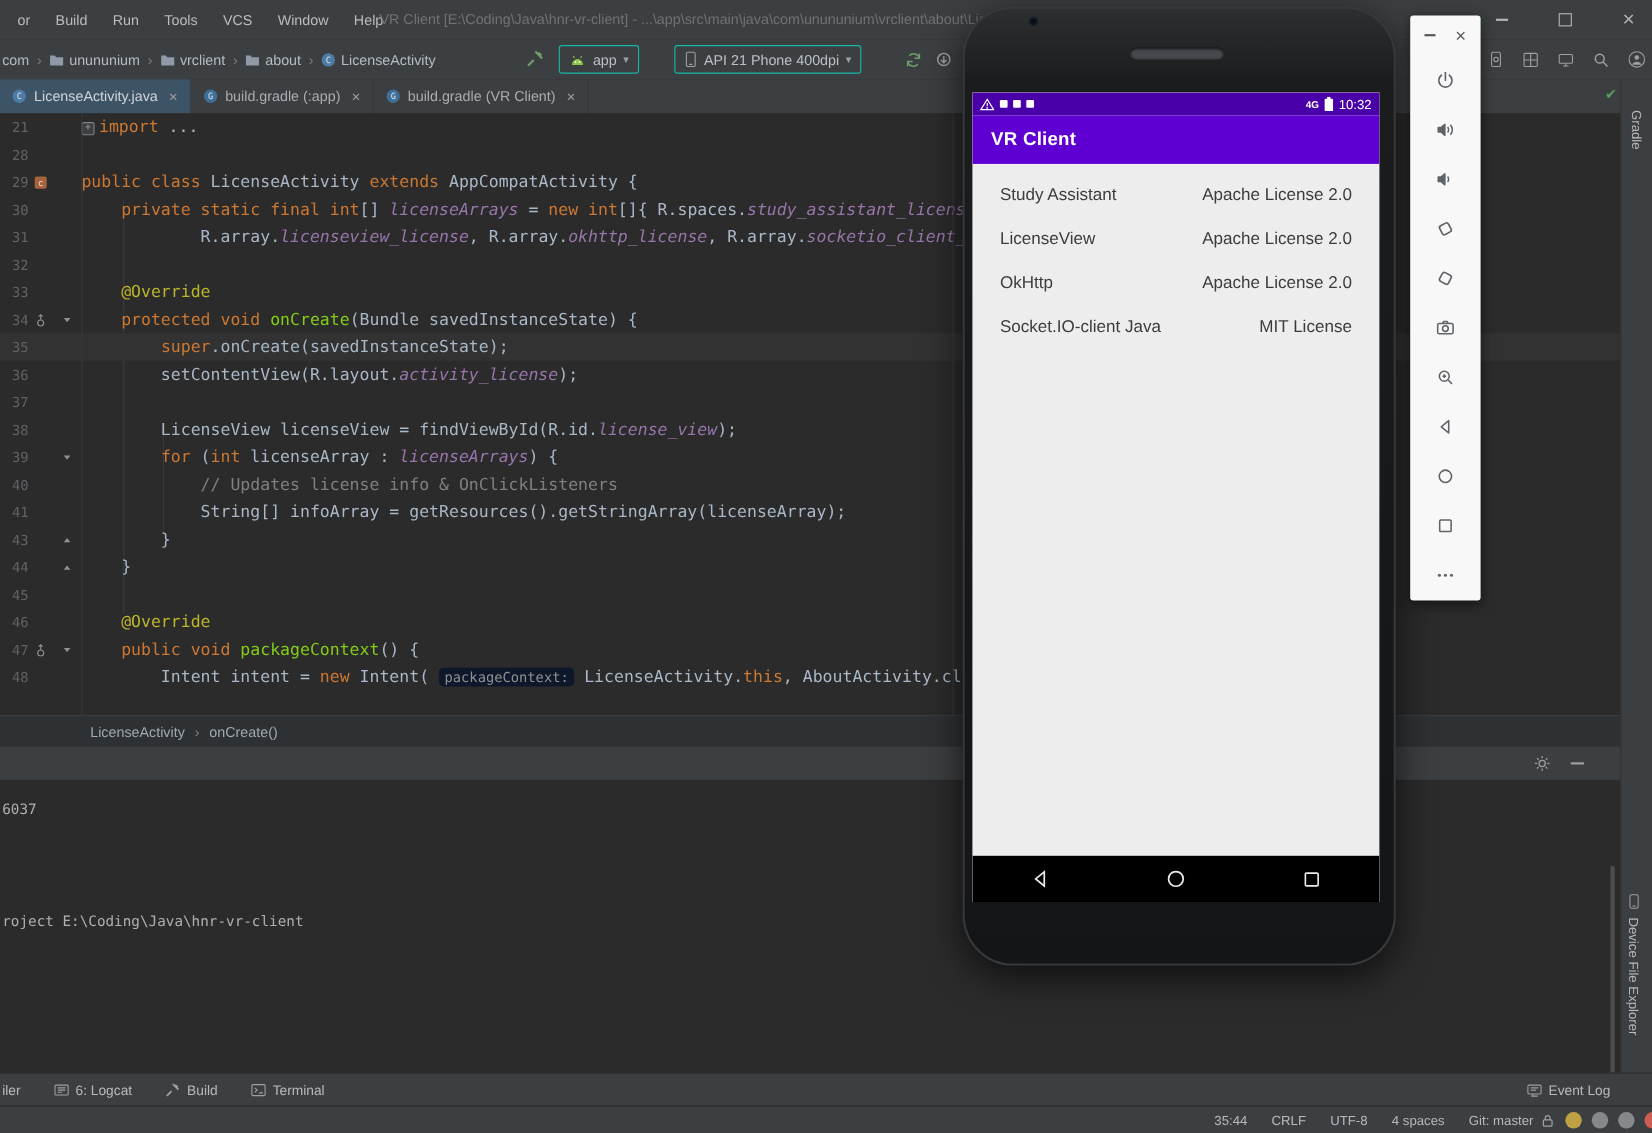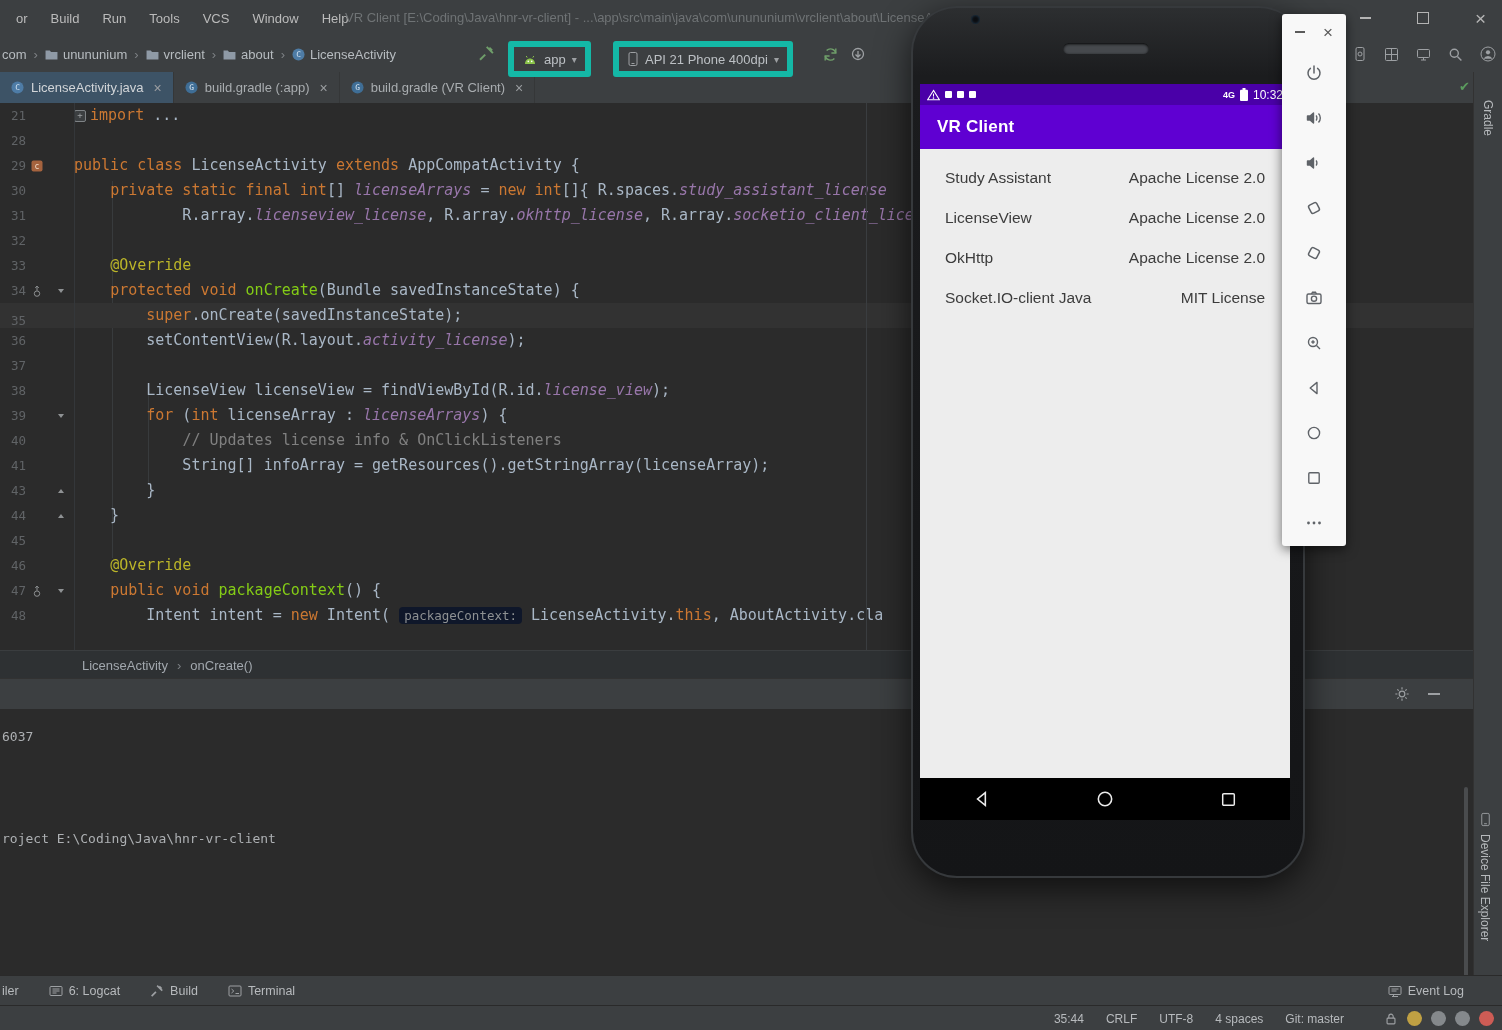--- a/index.html
+++ b/index.html
@@ -20,42 +20,42 @@
 
   
   .navbar{position:absolute;left:0;top:36px;width:100%;height:36px;background:#3c3f41;display:flex;align-items:center;z-index:5;}
   .crumbs{display:flex;align-items:flex-end;gap:7px;font-size:13px;color:#b7bcc0;padding-left:2px;}
   .crumb{display:flex;align-items:center;gap:5px;}
   .crumb-sep{color:#7d8084;font-size:13px;}
   .tool-icon{position:absolute;top:10px;}
   #hammer{left:478px;top:9px;}
   #sync{left:822px;}
   #apply{left:850px;}
-  .combo{position:absolute;top:5px;height:24px;border:6px solid #14b8a6;border-radius:3px;display:flex;align-items:center;gap:6px;padding:0 8px;font-size:13px;color:#bcc0c4;background:#3c3f41;}
+  .combo{position:absolute;top:5px;height:24px;border:1px solid #14b8a6;border-radius:3px;display:flex;align-items:center;gap:6px;padding:0 8px;font-size:13px;color:#bcc0c4;background:#3c3f41;}
   #combo-app{left:508px;}
   #combo-device{left:613px;}
   .chev{font-family:"DejaVu Sans",sans-serif;color:#9da0a3;font-size:10px;}
   .nav-right{position:absolute;right:6px;top:10px;display:flex;gap:17px;align-items:center;}
 
   
   .tabbar{position:absolute;left:0;top:72px;width:1474px;height:31px;background:#3c3f41;border-bottom:1px solid #323232;display:flex;}
   .tab{display:flex;align-items:center;gap:7px;padding:0 11px;font-size:13px;color:#a9adb0;border-right:1px solid #353738;}
   .tab.active{background:#3d5366;color:#d2d5d8;}
   .tab .close{margin-left:3px;color:#9b9ea1;font-size:14px;line-height:1;}
   .inspect-ok{position:absolute;right:32px;top:79px;color:#5b9c5e;font-size:13px;font-family:"DejaVu Sans",sans-serif;}
 
   
   .editor{position:absolute;left:0;top:103px;width:1474px;height:547px;background:#2b2b2b;overflow:hidden;}
   .guide{position:absolute;width:1px;background:#383b3d;z-index:0;}
   #guide1{left:112px;top:78px;height:377px;}
   #guide2{left:148px;top:288px;height:94px;}
   .gutter-sep{position:absolute;left:74px;top:0;bottom:0;width:1px;background:#34373a;z-index:2;pointer-events:none;}
   .margin-line{position:absolute;left:866px;top:0;bottom:0;width:1px;background:#3a3d40;z-index:2;pointer-events:none;}
   .code-row{display:flex;height:25px;align-items:center;position:relative;z-index:1;}
-  .code-row.current{background:#323232;align-items:flex-end;}
+  .code-row.current{background:#323232;}
   .ln{width:26px;text-align:right;color:#606366;font:12.5px "DejaVu Sans Mono",monospace;flex:none;}
   .gut{width:22px;flex:none;display:flex;justify-content:center;align-items:center;}
   .fld{width:26px;flex:none;display:flex;justify-content:center;align-items:center;}
   .code-row code{font:15px/25px "DejaVu Sans Mono",monospace;color:#a9b7c6;white-space:pre;}
   .kw{color:#cc7832;}
   .pl{color:#a9b7c6;}
   .fi{color:#9876aa;font-style:italic;}
   .md{color:#84cc16;}
   .ann{color:#bbb529;}
   .cm{color:#808080;}
@@ -78,36 +78,36 @@
   .console-scroll{position:absolute;right:6px;top:78px;width:4px;height:190px;background:#4a4c4e;border-radius:2px;}
 
   
   .bottombar{position:absolute;left:0;top:975px;width:100%;height:30px;background:#3c3f41;border-top:1px solid #2a2a2a;display:flex;align-items:center;font-size:12.5px;color:#b7babd;}
   .bb-left{display:flex;gap:30px;align-items:center;padding-left:2px;}
   .bb-item{display:flex;align-items:center;gap:6px;}
   .bb-right{margin-left:auto;display:flex;gap:8px;align-items:center;padding-right:38px;}
 
   
   .statusbar{position:absolute;left:0;top:1005px;width:100%;height:25px;background:#3c3f41;border-top:1px solid #2a2a2a;display:flex;align-items:center;font-size:12px;color:#b7babd;}
-  .sb-right{margin-left:auto;display:flex;align-items:center;gap:40px;padding-right:16px;}
+  .sb-right{margin-left:auto;display:flex;align-items:center;gap:6px;padding-right:0;}
   .sb-icons{display:flex;align-items:center;gap:9px;}
   .sb-dot{width:15px;height:15px;border-radius:50%;}
   .sb-dot.yellow{background:#bfa043;}
   .sb-dot.gray{background:#85898c;}
   .sb-dot.red{background:#cd5c55;margin-right:-8px;}
 
   
   .right-strip{position:absolute;right:0;top:72px;width:28px;height:903px;background:#3c3f41;border-left:1px solid #323232;}
   .vtab{position:absolute;left:7px;writing-mode:vertical-rl;font-size:12px;color:#b7babd;white-space:nowrap;}
   #vtab-gradle{top:28px;}
   #vtab-dfe{top:740px;display:flex;flex-direction:column;align-items:center;gap:7px;left:4px;}
   #vtab-dfe .vlabel{writing-mode:vertical-rl;font-size:12px;color:#b7babd;white-space:nowrap;}
 
   
-  .phone{position:absolute;left:911px;top:6px;width:394px;height:872px;border-radius:46px;
+  .phone{position:absolute;left:875px;top:6px;width:394px;height:872px;border-radius:46px;
          background:linear-gradient(180deg,#2d2f31 0%,#1b1c1e 8%,#141517 100%);
          box-shadow:0 10px 34px rgba(0,0,0,.65), inset 0 0 0 2px #36393c;z-index:40;}
   .cam{position:absolute;left:60px;top:9px;width:9px;height:9px;border-radius:50%;background:#0b0d10;box-shadow:inset 0 0 3px #29465e;}
   .speaker{position:absolute;left:152px;top:37px;width:86px;height:11px;border-radius:6px;background:#46494d;box-shadow:inset 0 1px 3px #000;}
   .screen{position:absolute;left:9px;top:78px;width:370px;height:736px;background:#ededed;overflow:hidden;}
   .p-status{height:21px;background:#4a00a8;display:flex;align-items:center;padding:0 7px;color:#fff;}
   .p-sq{width:7px;height:7px;background:#fff;border-radius:1px;margin-left:5px;}
   .p-status-right{margin-left:auto;display:flex;align-items:center;gap:5px;}
   .p-net{font-size:9px;font-weight:bold;color:#fff;}
   .p-time{font-size:12px;color:#fff;}

